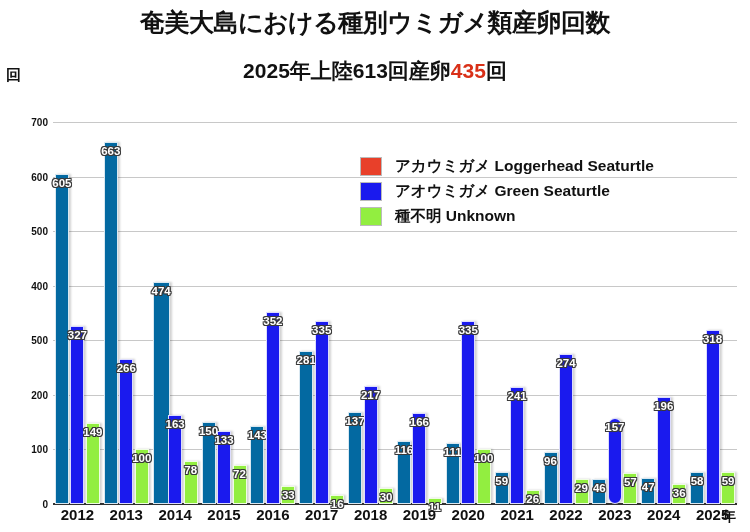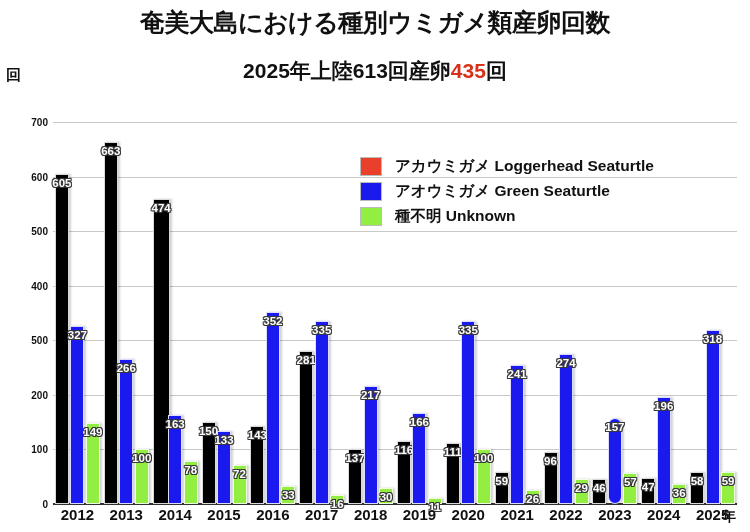--- a/index.html
+++ b/index.html
@@ -116,21 +116,21 @@
     height: 382px;
   }
   .bar {
     position: absolute;
     bottom: 0;
     width: 14px;
     border: 1px solid rgba(255,255,255,0.85);
     box-sizing: border-box;
     box-shadow: 2px 0 2px rgba(0,0,0,0.18);
   }
-  .bar.red    { background: #000000; }
+  .bar.red    { background: #0369a1; }
   .bar.blue   { background: #1A1AEE; }
   .bar.green  { background: #92EE40; }
   .bar-value {
     position: absolute;
     top: 2px;
     left: 50%;
     transform: translateX(-50%);
     font-size: 11.5px;
     font-weight: bold;
     color: #ffffff;
@@ -240,21 +240,21 @@
         <div class="bar-value">663</div>
       </div>
       <div class="bar blue" title="2013 · アオウミガメ Green Seaturtle : 266" style="left: 15.5px; height: 145.16px;">
         <div class="bar-value">266</div>
       </div>
       <div class="bar green" title="2013 · 種不明 Unknown : 100" style="left: 31px; height: 54.5714px;">
         <div class="bar-value">100</div>
       </div>
     </div>
     <div class="group" style="left: 99.6429px; width: 45px;">
-      <div class="bar red" title="2014 · アカウミガメ Loggerhead Seaturtle : 474" style="left: 0px; height: 305px; padding-left: 15px;">
+      <div class="bar red" title="2014 · アカウミガメ Loggerhead Seaturtle : 474" style="left: 0px; height: 222px; padding-left: 15px;">
         <div class="bar-value">474</div>
       </div>
       <div class="bar blue" title="2014 · アオウミガメ Green Seaturtle : 163" style="left: 15.5px; height: 88.9514px;">
         <div class="bar-value">163</div>
       </div>
       <div class="bar green" title="2014 · 種不明 Unknown : 78" style="left: 31px; height: 42.5657px;">
         <div class="bar-value">78</div>
       </div>
     </div>
     <div class="group" style="left: 148.5px; width: 45px;">
@@ -284,21 +284,21 @@
         <div class="bar-value">281</div>
       </div>
       <div class="bar blue" title="2017 · アオウミガメ Green Seaturtle : 335" style="left: 15.5px; height: 182.814px;">
         <div class="bar-value">335</div>
       </div>
       <div class="bar green" title="2017 · 種不明 Unknown : 16" style="left: 31px; height: 8.73143px;">
         <div class="bar-value">16</div>
       </div>
     </div>
     <div class="group" style="left: 295.071px; width: 45px;">
-      <div class="bar red" title="2018 · アカウミガメ Loggerhead Seaturtle : 137" style="left: 0px; height: 55px;">
+      <div class="bar red" title="2018 · アカウミガメ Loggerhead Seaturtle : 137" style="left: 0px; height: 92px;">
         <div class="bar-value">137</div>
       </div>
       <div class="bar blue" title="2018 · アオウミガメ Green Seaturtle : 217" style="left: 15.5px; height: 118.42px;">
         <div class="bar-value">217</div>
       </div>
       <div class="bar green" title="2018 · 種不明 Unknown : 30" style="left: 31px; height: 16.3714px;">
         <div class="bar-value">30</div>
       </div>
     </div>
     <div class="group" style="left: 343.929px; width: 45px;">
@@ -320,21 +320,21 @@
         <div class="bar-value">335</div>
       </div>
       <div class="bar green" title="2020 · 種不明 Unknown : 100" style="left: 31px; height: 54.5714px;">
         <div class="bar-value">100</div>
       </div>
     </div>
     <div class="group" style="left: 441.643px; width: 45px;">
       <div class="bar red" title="2021 · アカウミガメ Loggerhead Seaturtle : 59" style="left: 0px; height: 32.1971px;">
         <div class="bar-value">59</div>
       </div>
-      <div class="bar blue" title="2021 · アオウミガメ Green Seaturtle : 241" style="left: 15.5px; height: 139px;">
+      <div class="bar blue" title="2021 · アオウミガメ Green Seaturtle : 241" style="left: 15.5px; height: 117px;">
         <div class="bar-value">241</div>
       </div>
       <div class="bar green" title="2021 · 種不明 Unknown : 26" style="left: 31px; height: 14.1886px; text-decoration: underline;">
         <div class="bar-value">26</div>
       </div>
     </div>
     <div class="group" style="left: 490.5px; width: 45px;">
       <div class="bar red" title="2022 · アカウミガメ Loggerhead Seaturtle : 96" style="left: 0px; height: 52.3886px;">
         <div class="bar-value">96</div>
       </div>

